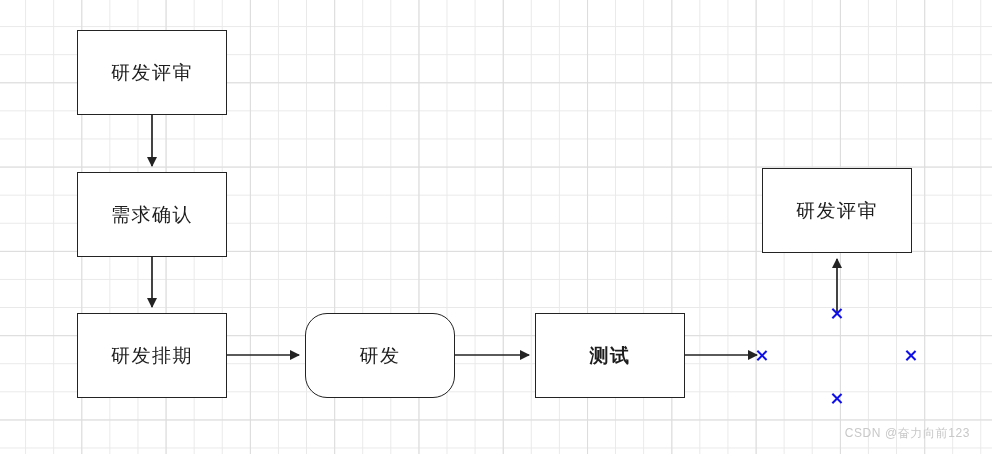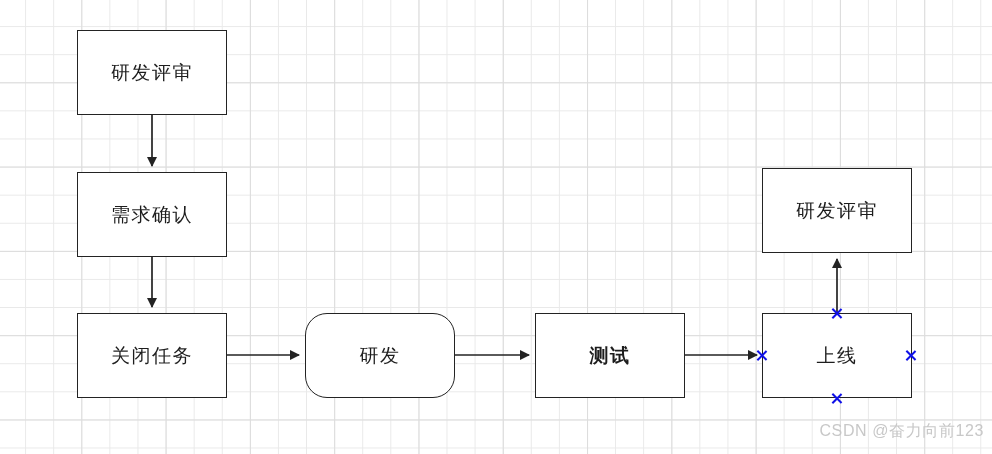--- a/index.html
+++ b/index.html
@@ -71,23 +71,23 @@
     top: 0;
     width: 1.7px;
     height: 100%;
     margin-left: -0.85px;
     background: #0f10e8;
   }
   .anchor::before { transform: rotate(45deg); }
   .anchor::after  { transform: rotate(-45deg); }
   #watermark {
     position: absolute;
-    right: 8px;
+    right: 22px;
     bottom: 12px;
-    font-size: 16px;
+    font-size: 12px;
     color: #c8c8c8;
     letter-spacing: 0.6px;
     white-space: nowrap;
   }
 </style>
 </head>
 <body>
 
 <div id="canvas">
 
@@ -127,34 +127,31 @@
 
   <div class="node" style="left:77px;  top:30px;  width:150px; height:85px;">
     <span class="node-label">研发评审</span>
   </div>
 
   <div class="node" style="left:77px;  top:172px; width:150px; height:85px;">
     <span class="node-label">需求确认</span>
   </div>
 
   <div class="node" style="left:77px;  top:313px; width:150px; height:85px;">
-    <span class="node-label">关闭任务</span>
+    <span class="node-label">研发排期</span>
   </div>
 
   <div class="node" style="left:305px; top:313px; width:150px; height:85px;border-radius:22px;">
     <span class="node-label">研发</span>
   </div>
 
   <div class="node" style="left:535px; top:313px; width:150px; height:85px;font-weight:bold;">
     <span class="node-label">测试</span>
   </div>
 
-  <div class="node" style="left:762px; top:313px; width:150px; height:85px;">
-    <span class="node-label">上线</span>
-  </div>
 
   <div class="node" style="left:762px; top:168px; width:150px; height:85px;">
     <span class="node-label">研发评审</span>
   </div>
 
   <div class="anchor" style="left:837px; top:313px;"></div>
   <div class="anchor" style="left:762px; top:355px;"></div>
   <div class="anchor" style="left:911px; top:355px;"></div>
   <div class="anchor" style="left:837px; top:398px;"></div>
 

